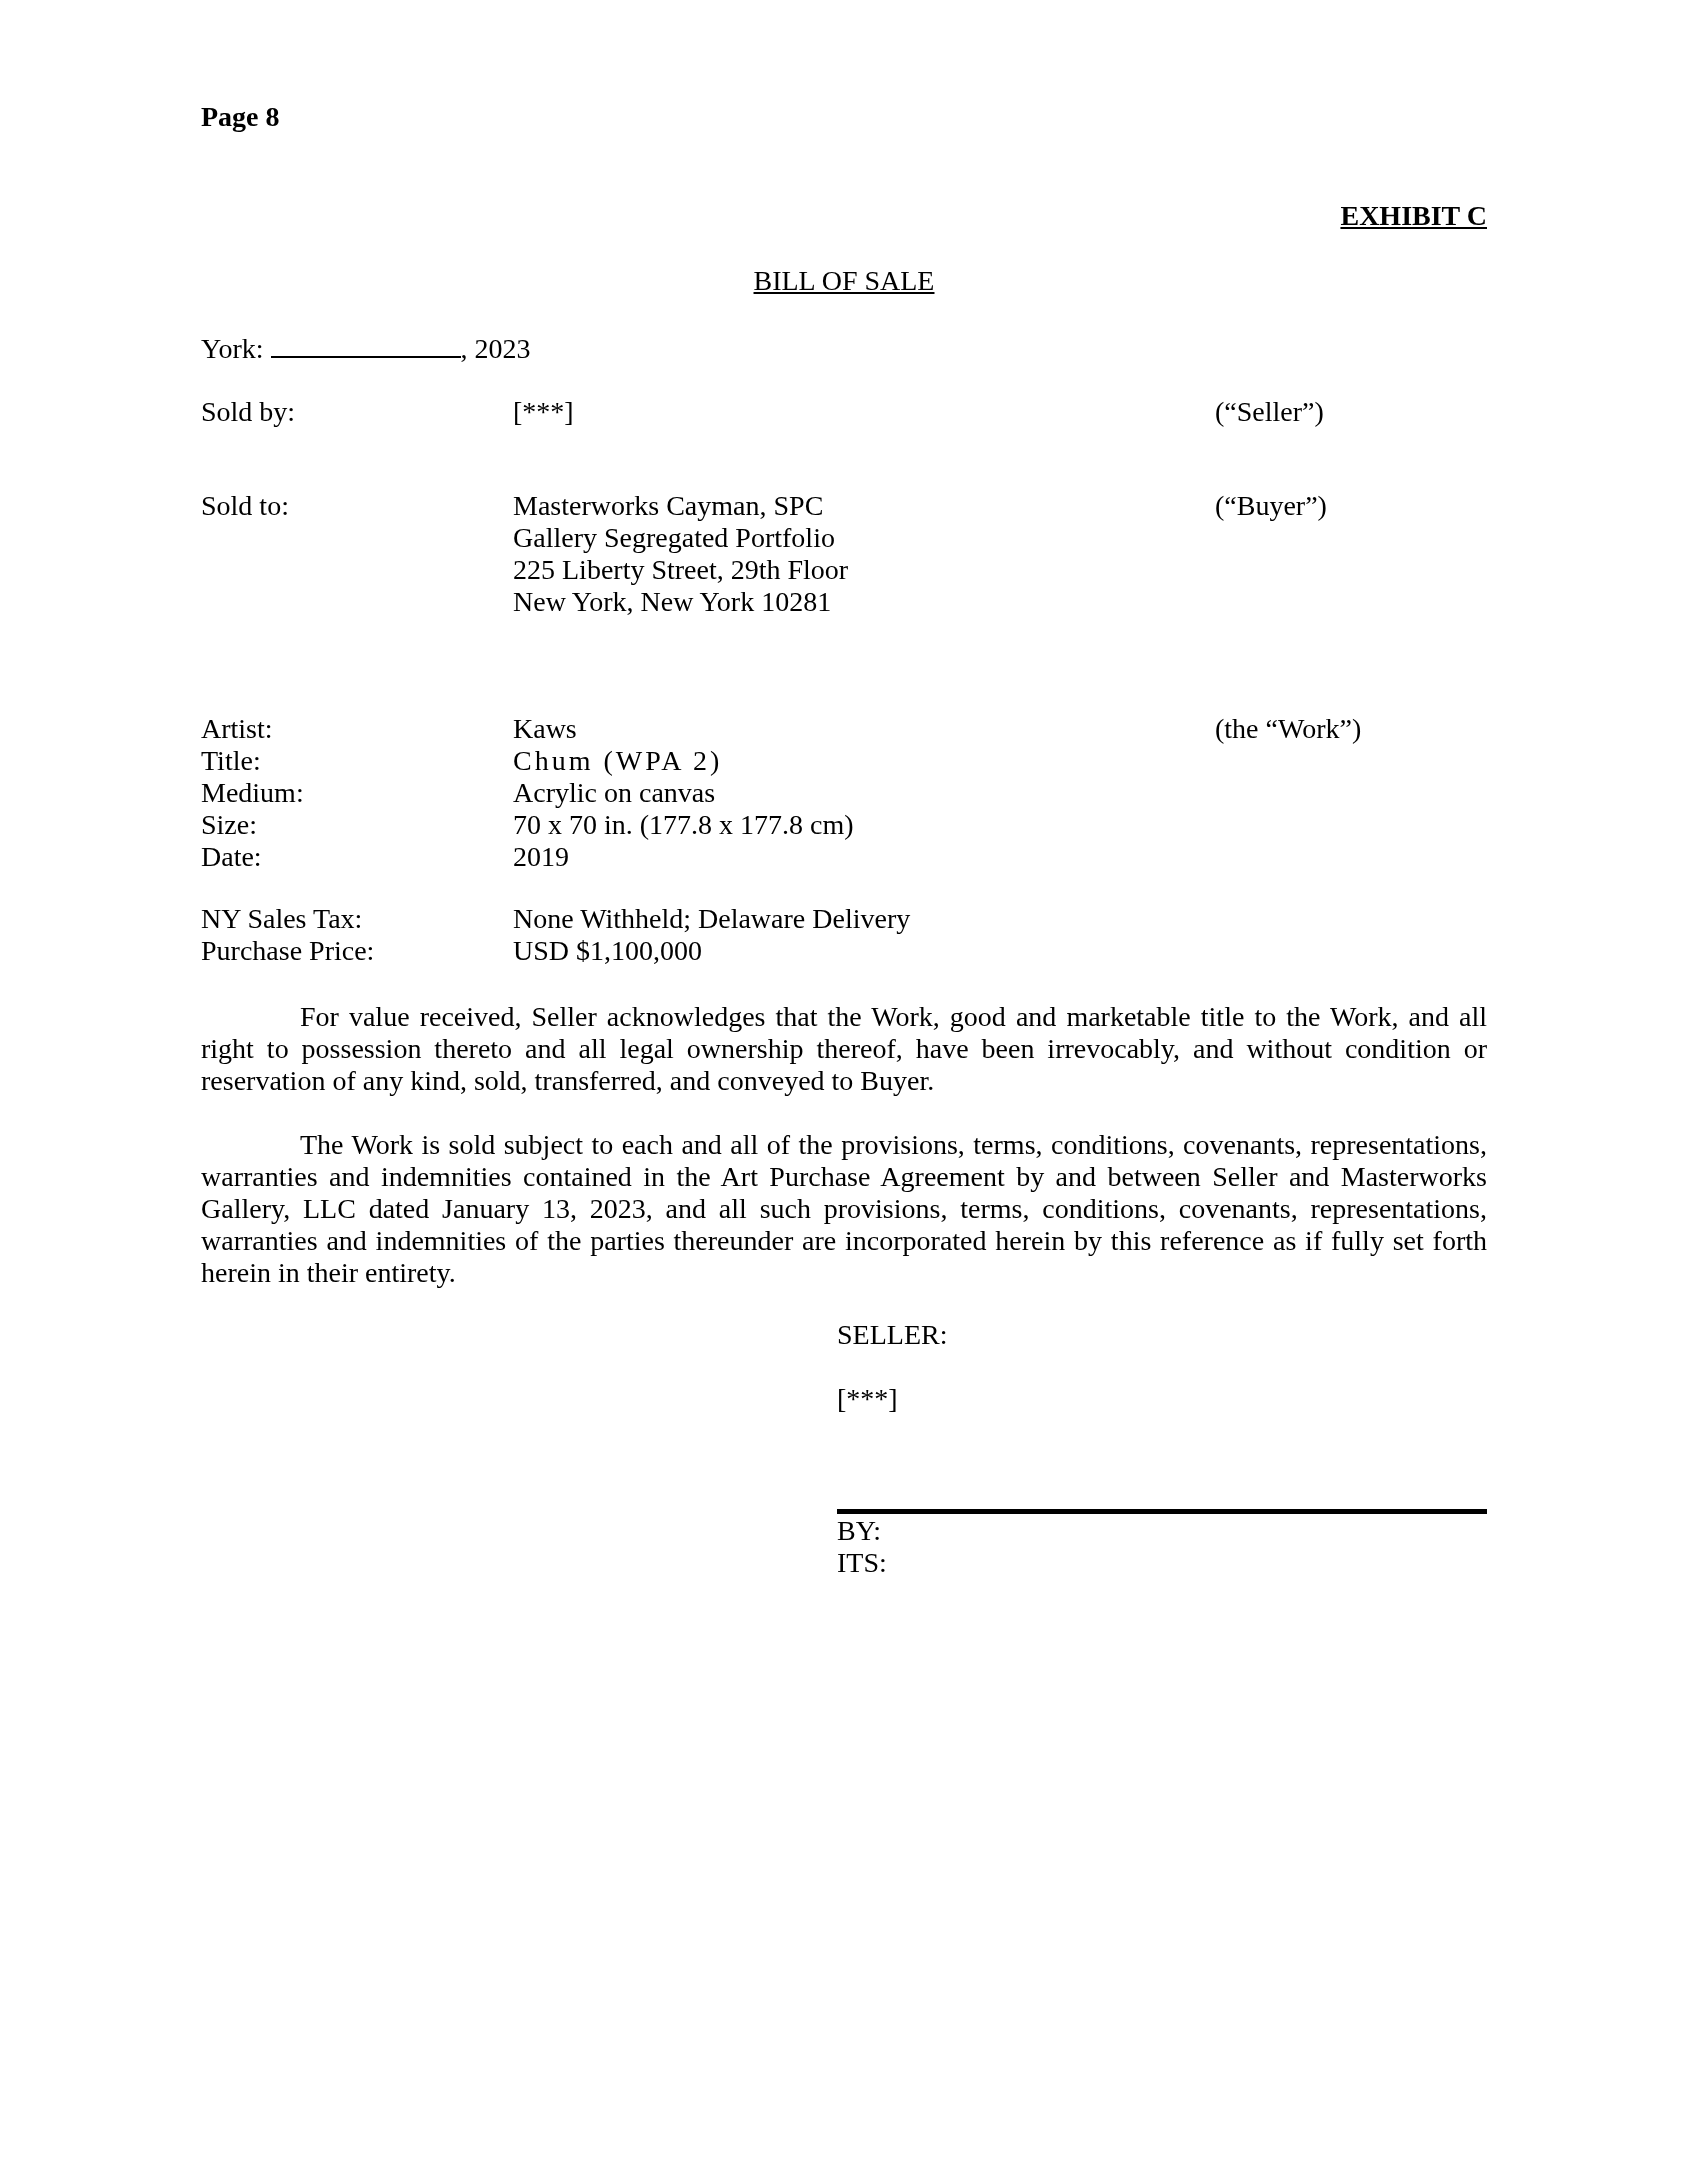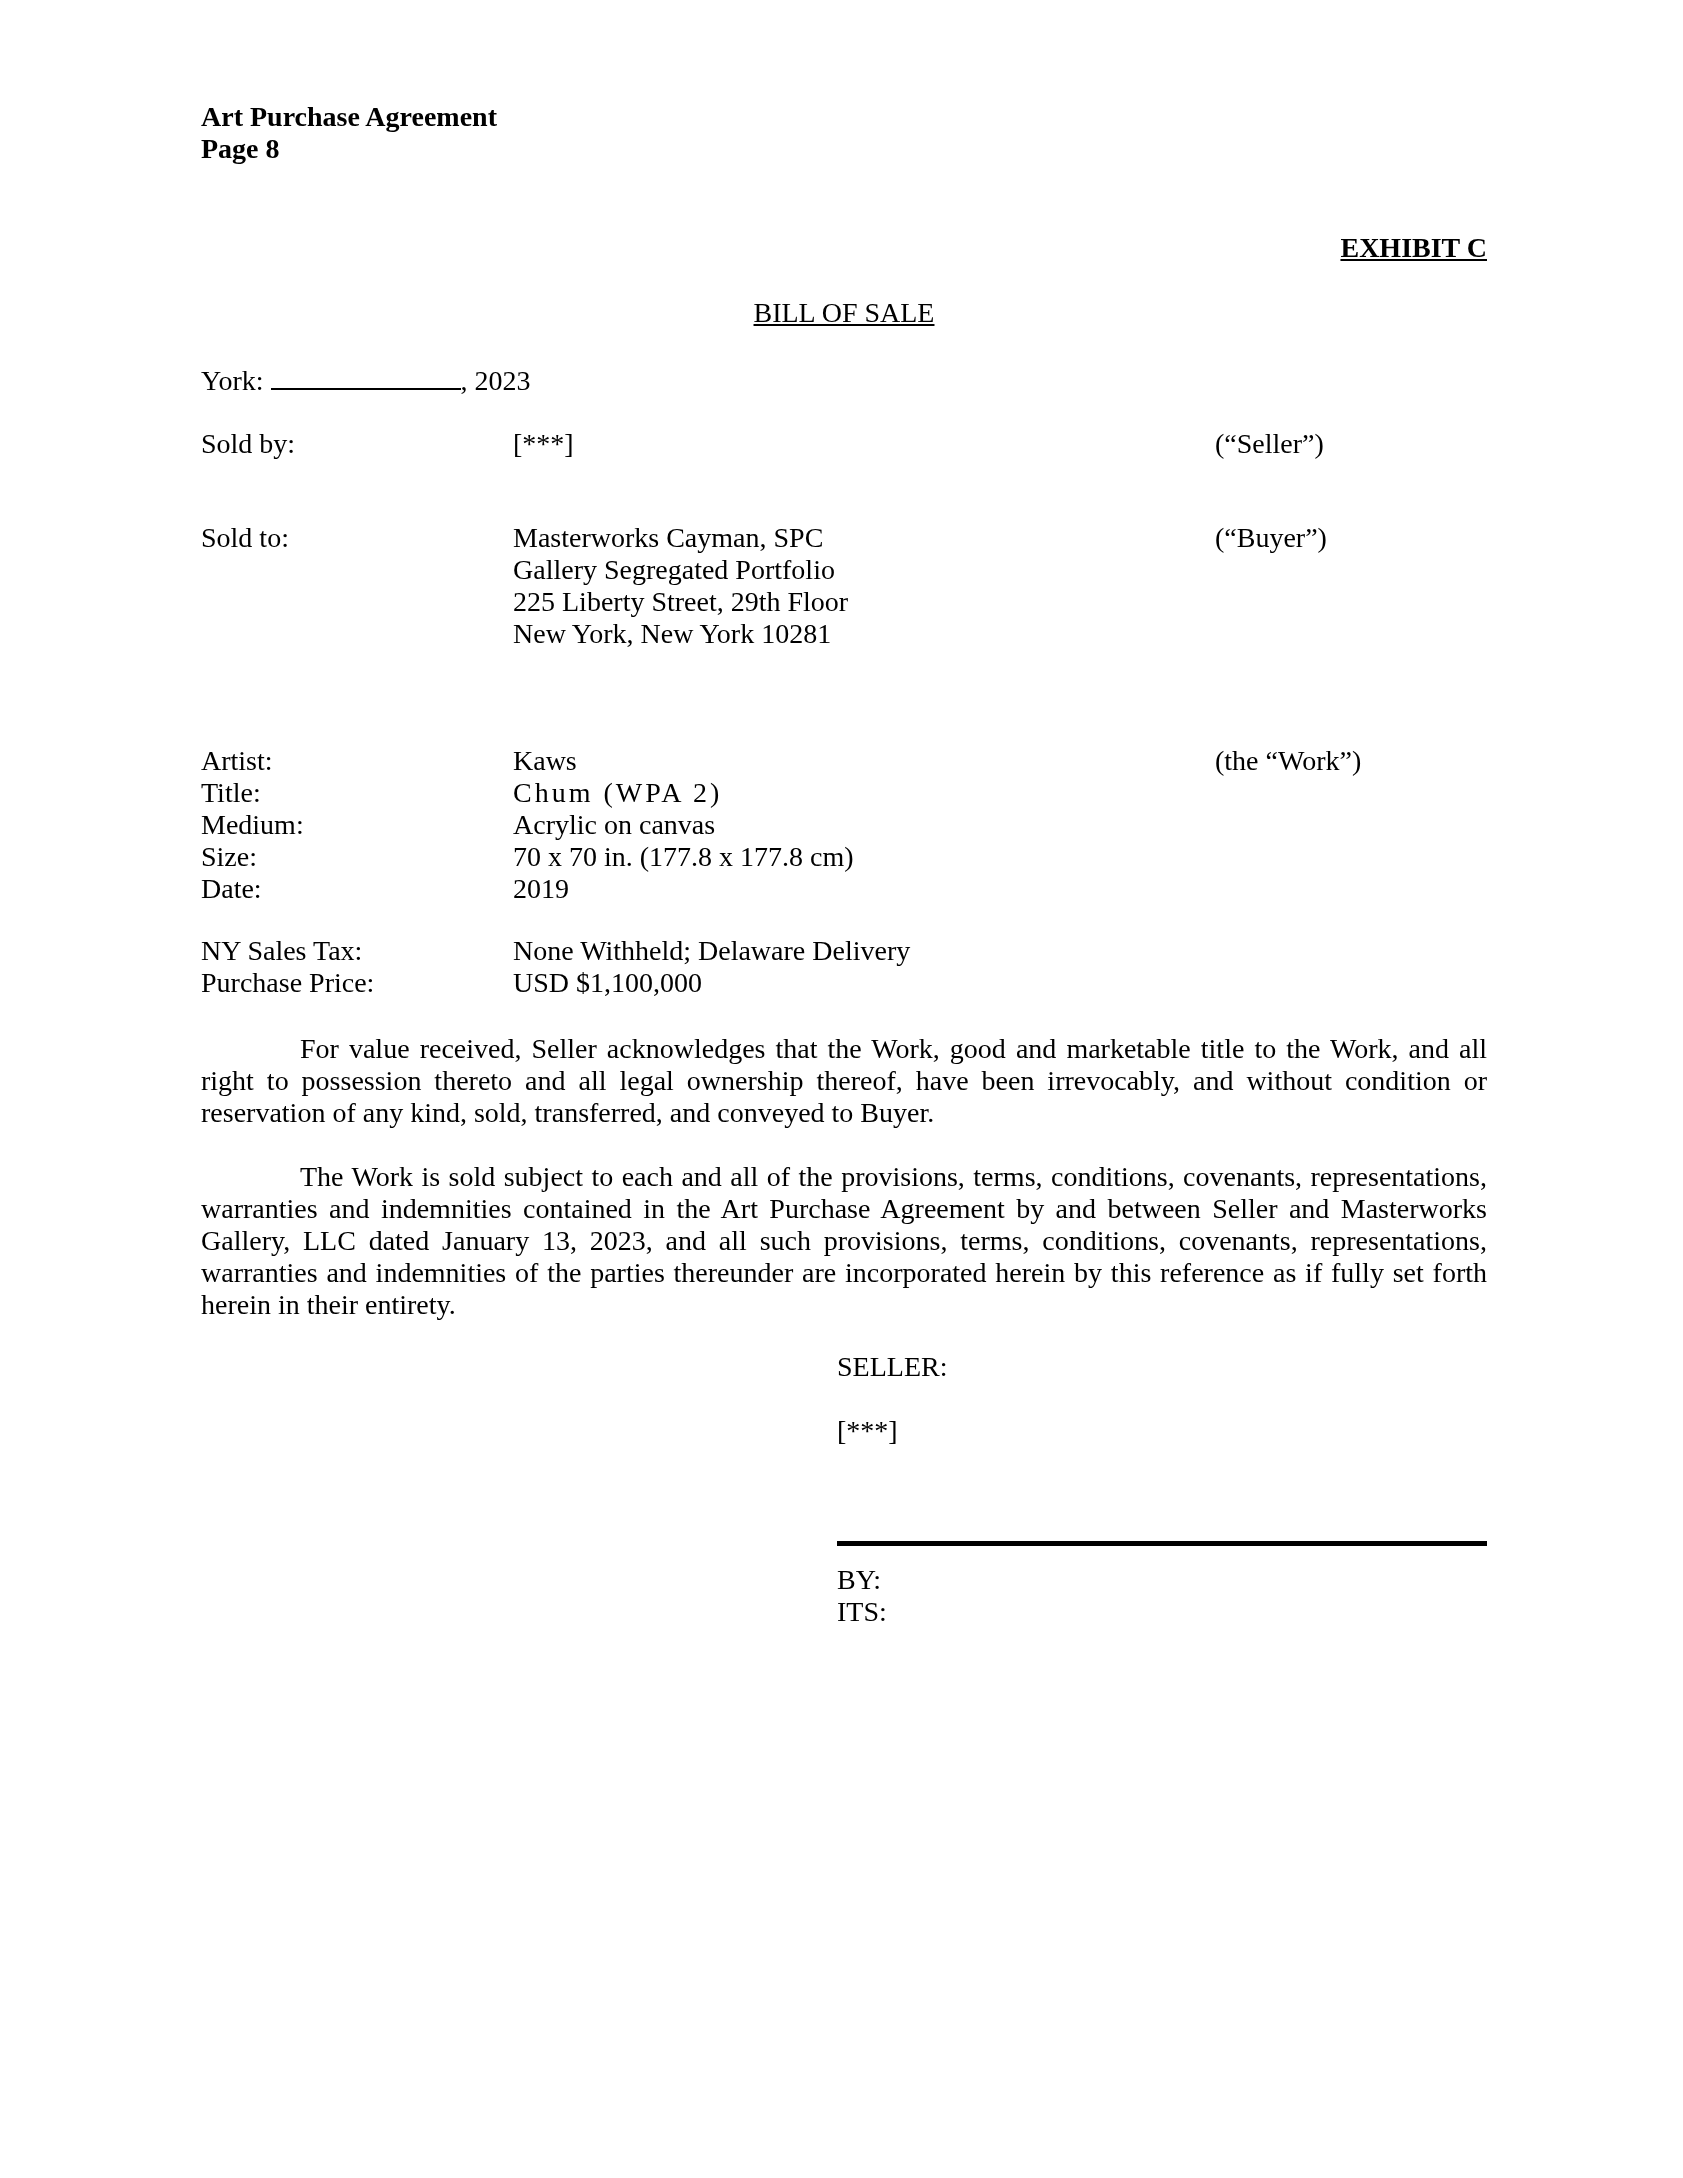--- a/index.html
+++ b/index.html
@@ -65,29 +65,28 @@
 
   .sig-block { margin-left: 636px; }
   .mt-seller { margin-top: 30px; }
   .mt-signame { margin-top: 32px; }
   .sig-rule {
     margin-top: 94px;
     width: 650px;
     height: 5px;
     background: #000000;
   }
-  .sig-by { margin-top: 18px; }
+  .sig-by { margin-top: 1px; }
 </style>
 </head>
 <body>
 
 <div class="page">
 
   <div>
-    <div class="bold">Art Purchase Agreement</div>
     <div class="bold">Page 8</div>
   </div>
 
   <div class="exhibit">EXHIBIT C</div>
 
   <div class="doc-title">BILL OF SALE</div>
 
   <div class="dated-row">
     <span>York:</span>
     <span class="dated-blank"></span><span>, 2023</span>

